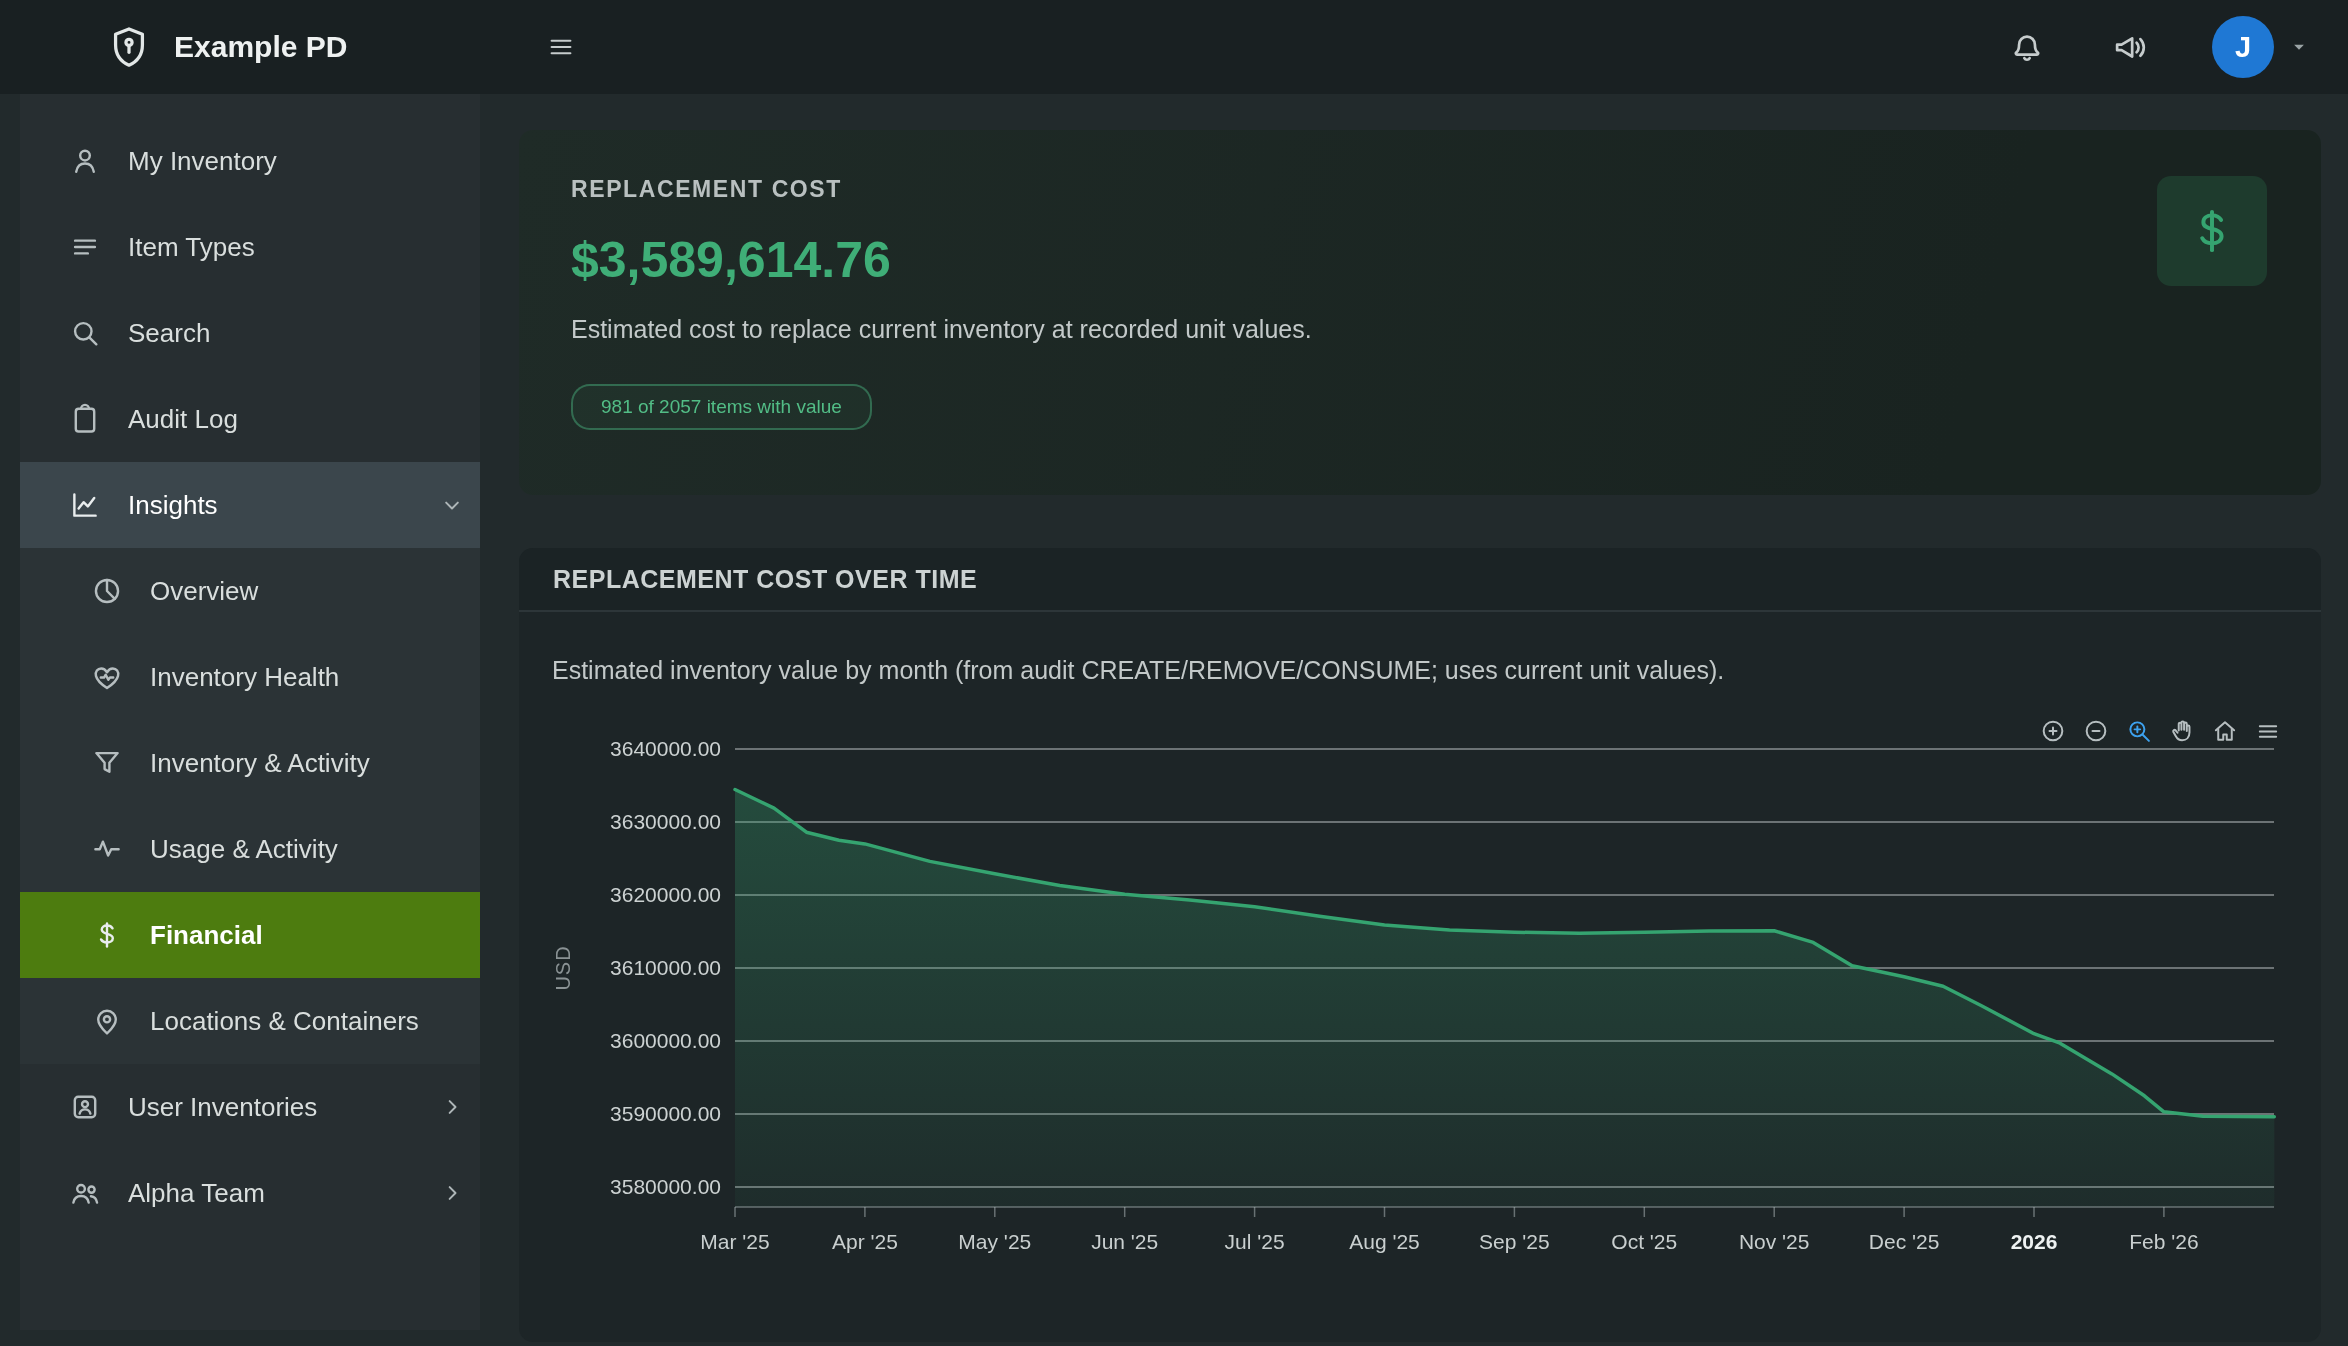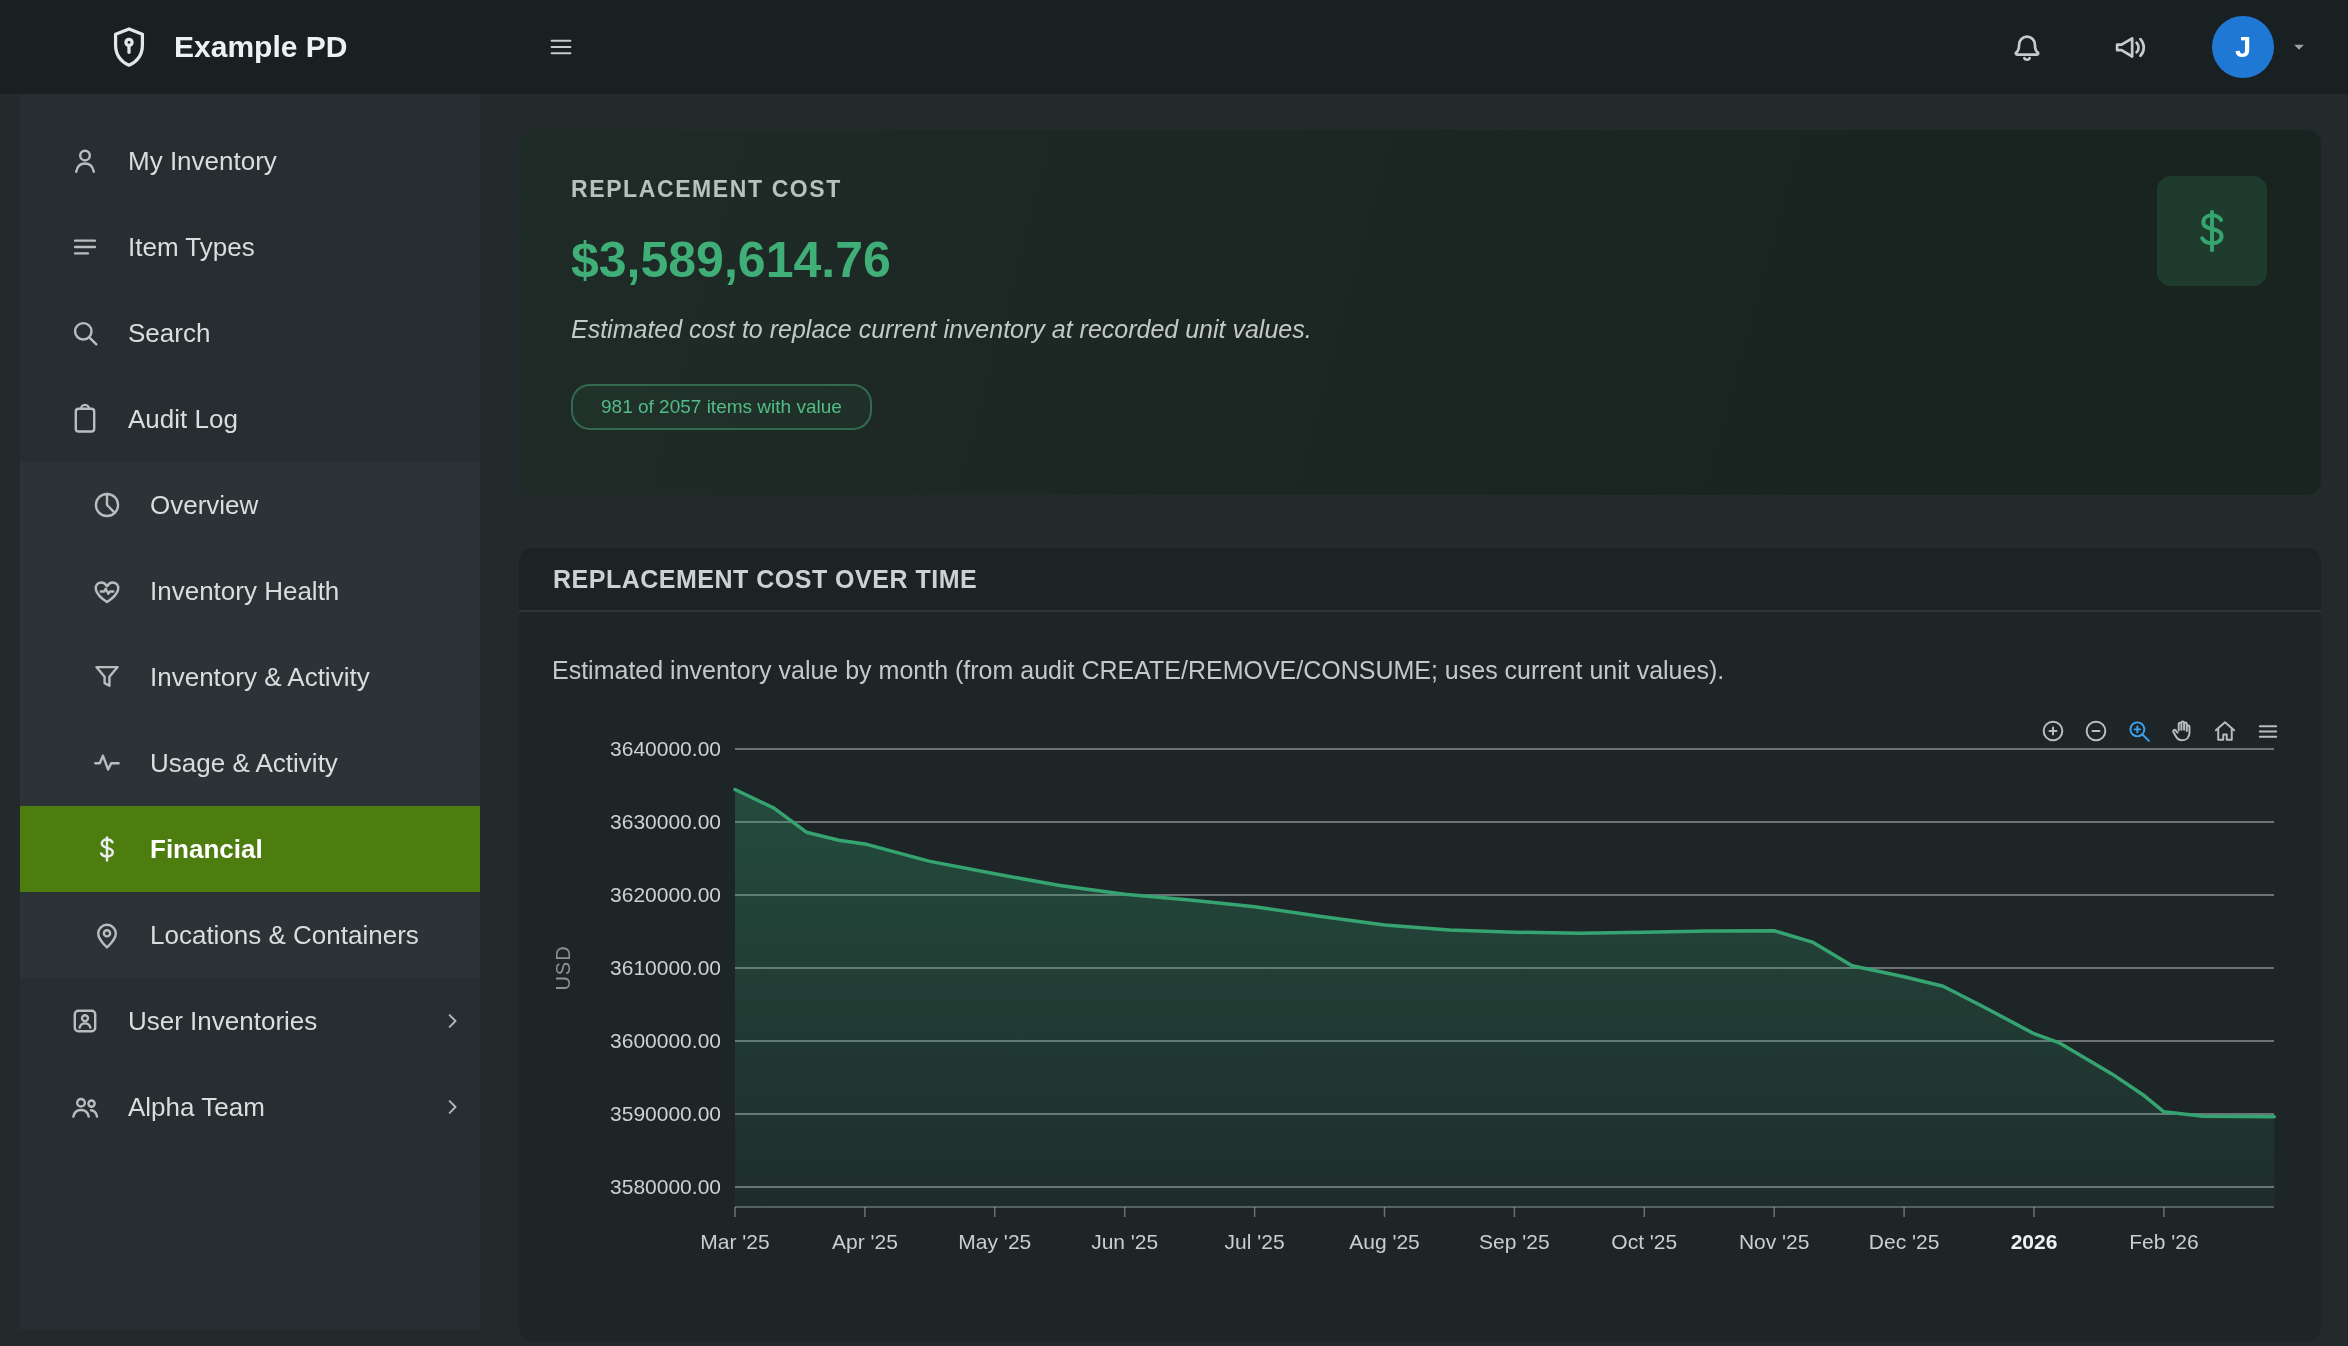--- a/index.html
+++ b/index.html
@@ -39,21 +39,21 @@
 
   
   .main{position:absolute;left:480px;top:94px;right:0;bottom:0;background:#222a2c;
     padding:36px 27px 0 39px;overflow:hidden;}
   .card{border-radius:14px;}
 
   .kpi-card{background:linear-gradient(105deg,#1f2b27 0%,#192320 80%);height:365px;
     position:relative;padding:46px 52px;margin-bottom:53px;}
   .kpi-title{font-size:23px;font-weight:bold;letter-spacing:1.6px;color:#b9c0c0;}
   .kpi-amount{font-size:50px;font-weight:bold;color:#3fae77;margin-top:28px;}
-  .kpi-desc{font-size:25px;color:#c3c9c9;margin-top:26px;font-style:italic;}
+  .kpi-desc{font-size:25px;color:#c3c9c9;margin-top:26px;}
   .kpi-badge{display:inline-block;margin-top:40px;padding:10px 28px;border:2px solid rgba(73,180,128,.45);
     border-radius:19px;color:#52bd86;font-size:19px;background:rgba(63,174,119,.06);}
   .kpi-tile{position:absolute;top:46px;right:54px;width:110px;height:110px;border-radius:14px;
     background:#1e3b2d;display:flex;align-items:center;justify-content:center;color:#35a470;}
   .tile-icon{width:56px;height:56px;display:inline-flex;}
 
   .chart-card{background:#1d2527;height:794px;overflow:hidden;}
   .chart-card-header{height:64px;display:flex;align-items:center;padding:0 34px;
     border-bottom:2px solid #2d3639;background:#1b2325;font-size:25px;font-weight:bold;
     letter-spacing:.5px;color:#ccd2d2;border-radius:14px 14px 0 0;}
@@ -137,20 +137,34 @@
         <span class="nav-label">Search</span>
       </div>
       <div class="nav-item">
         <span class="nav-icon">
           <svg viewBox="0 0 24 24" fill="none" stroke="currentColor" stroke-width="1.7" stroke-linecap="round" stroke-linejoin="round">
             <rect x="5.5" y="4.8" width="13" height="16" rx="2"></rect>
             <path d="M9.2 4.8a2.8 2.8 0 0 1 5.6 0"></path>
           </svg>
         </span>
         <span class="nav-label">Audit Log</span>
+      </div>
+      <div class="nav-item selected">
+        <span class="nav-icon">
+          <svg viewBox="0 0 24 24" fill="none" stroke="currentColor" stroke-width="1.7" stroke-linecap="round" stroke-linejoin="round">
+            <path d="M4.5 4.5v15h15"></path>
+            <path d="M7.5 14.5l3.5-4.5 3 3 4.5-6"></path>
+          </svg>
+        </span>
+        <span class="nav-label">Insights</span>
+        <span class="nav-chevron">
+          <svg viewBox="0 0 24 24" fill="none" stroke="currentColor" stroke-width="1.7" stroke-linecap="round" stroke-linejoin="round">
+            <path d="M7 10l5 5 5-5"></path>
+          </svg>
+        </span>
       </div>
       <div class="nav-item sub">
         <span class="nav-icon">
           <svg viewBox="0 0 24 24" fill="none" stroke="currentColor" stroke-width="1.7" stroke-linecap="round" stroke-linejoin="round">
             <circle cx="12" cy="12" r="7.8"></circle>
             <path d="M12 4.2V12l5.5 5.5"></path>
           </svg>
         </span>
         <span class="nav-label">Overview</span>
       </div>

